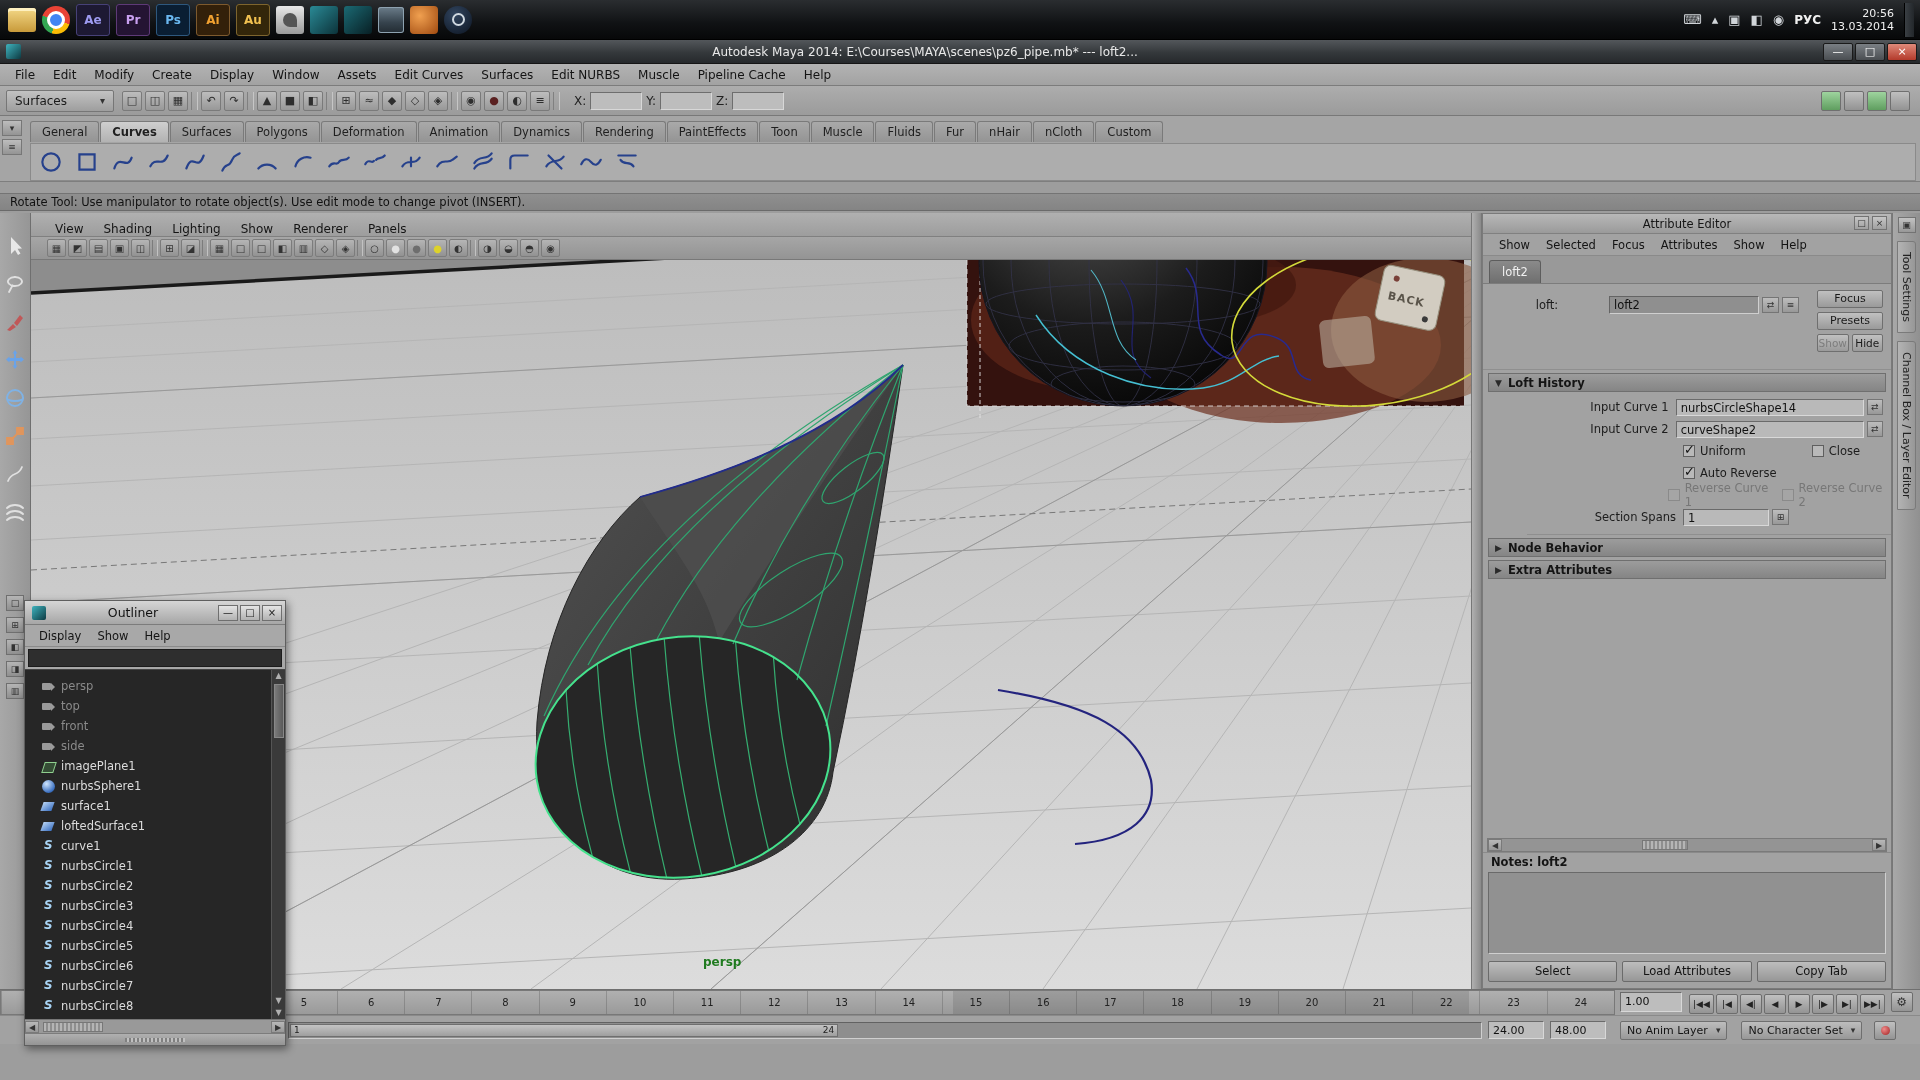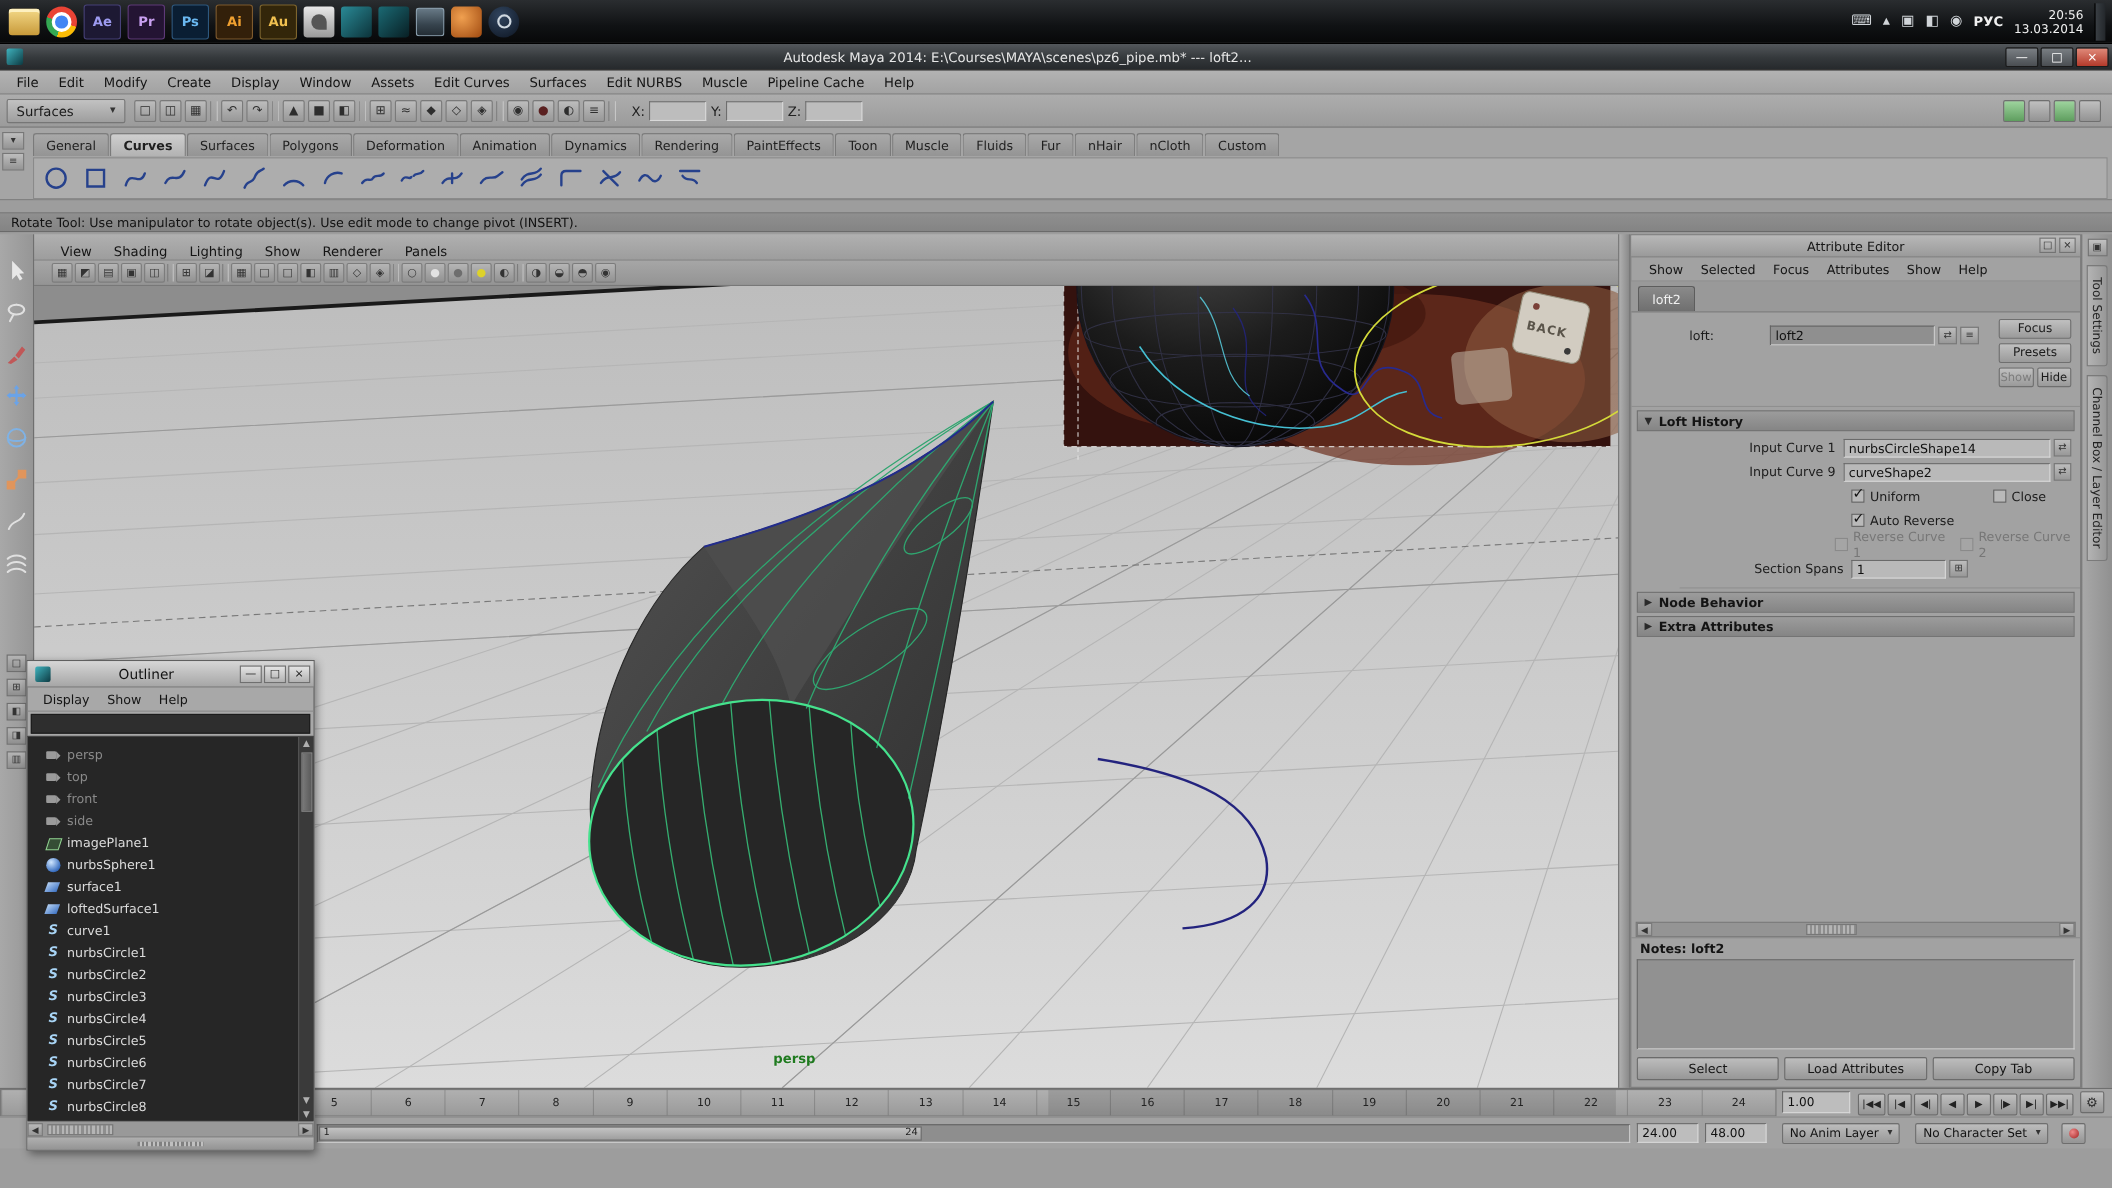--- a/index.html
+++ b/index.html
@@ -828,21 +828,21 @@
       <span class="arr">▼</span>
       <span>Loft History</span>
     </div>
     <div class="ae-body">
       <div class="ae-row">
         <span class="ae-lbl">Input Curve 1</span>
         <span class="ae-field">nurbsCircleShape14</span>
         <span class="mini">⇄</span>
       </div>
       <div class="ae-row">
-        <span class="ae-lbl">Input Curve 9</span>
+        <span class="ae-lbl">Input Curve 2</span>
         <span class="ae-field">curveShape2</span>
         <span class="mini">⇄</span>
       </div>
       <div class="ae-row">
         <span class="ae-lbl"></span>
         <span class="cb checked"></span>
         <span class="cblbl">Uniform</span>
         <span style="width:66px"></span>
         <span class="cb"></span>
         <span class="cblbl">Close</span>

